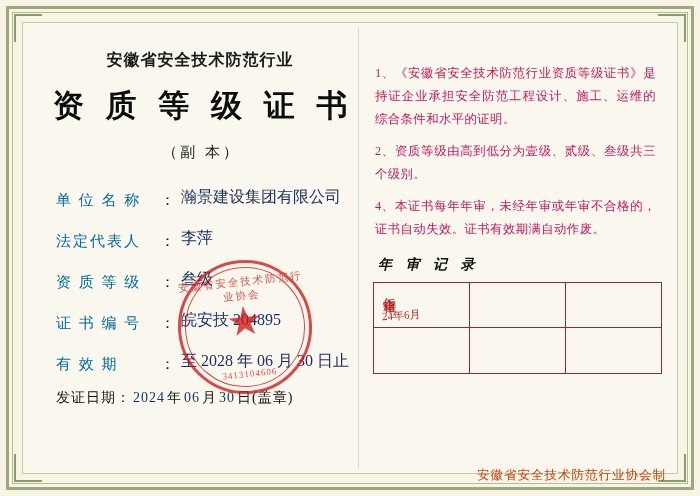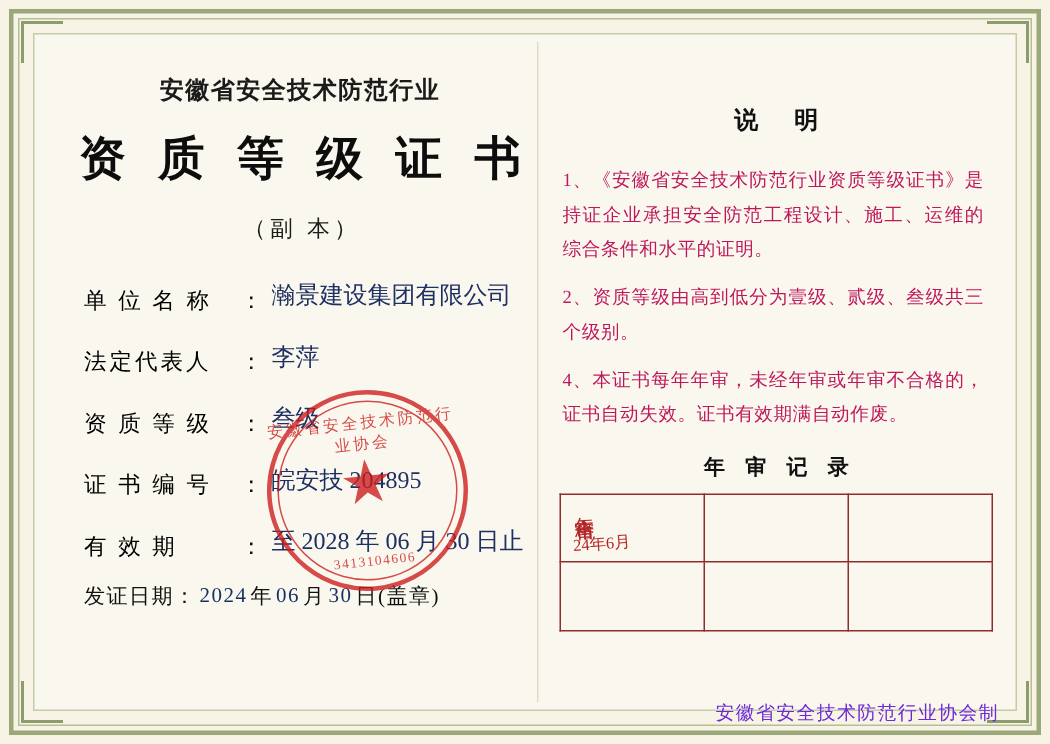--- a/index.html
+++ b/index.html
@@ -104,21 +104,21 @@
   }
   .field-row {
     display: flex;
     align-items: flex-end;
     margin-bottom: 15px;
     height: 26px;
   }
   .field-label {
     font-size: 15px;
     letter-spacing: 2px;
-    color: #000000;
+    color: #0369a1;
     white-space: nowrap;
     width: 104px;
   }
   .field-colon {
     font-size: 15px;
     color: #111;
     margin-right: 6px;
   }
   .field-value {
     font-size: 15px;
@@ -208,27 +208,28 @@
   }
   .note-item {
     font-size: 12.4px;
     line-height: 1.85;
     color: #be185d;
     text-align: justify;
     margin-bottom: 9px;
     letter-spacing: 0.4px;
   }
   .review-title {
-    text-align: center;
+    text-align: left;
     font-size: 14px;
     font-weight: bold;
     letter-spacing: 5px;
     color: #111;
     margin-top: 15px;
     text-indent: 5px;
+    font-style: italic;
   }
   .review-table {
     margin-top: 8px;
     width: 100%;
     height: 92px;
     border-collapse: collapse;
     table-layout: fixed;
   }
   .review-table td {
     border: 1px solid #8f2d2d;
@@ -251,21 +252,21 @@
     bottom: 4px;
     color: #b42626;
     font-size: 11px;
     transform: rotate(-4deg);
   }
   .footer {
     position: absolute;
     right: 34px;
     bottom: 12px;
     font-size: 12.5px;
-    color: #6d28d9;
+    color: #c2410c;
     letter-spacing: 1px;
     margin-left: 46px;
   }
 </style>
 </head>
 <body>
 
 <div class="certificate">
   <div class="frame-outer"></div>
   <div class="frame-mid"></div>
@@ -324,21 +325,20 @@
 
       <div class="seal">
         <div class="seal-inner"></div>
         <div class="seal-text-top">安徽省安全技术防范行业协会</div>
         <div class="seal-star">★</div>
         <div class="seal-text-bottom">3413104606</div>
       </div>
     </div>
 
     <div class="right-col">
-      <div class="notes-title">说 明</div>
       <div class="notes">
         <div class="note-item">1、《安徽省安全技术防范行业资质等级证书》是持证企业承担安全防范工程设计、施工、运维的综合条件和水平的证明。</div>
         <div class="note-item">2、资质等级由高到低分为壹级、贰级、叁级共三个级别。</div>
         <div class="note-item">4、本证书每年年审，未经年审或年审不合格的，证书自动失效。证书有效期满自动作废。</div>
       </div>
 
       <div class="review-title">年 审 记 录</div>
       <table class="review-table">
         <tbody>
             <tr>

